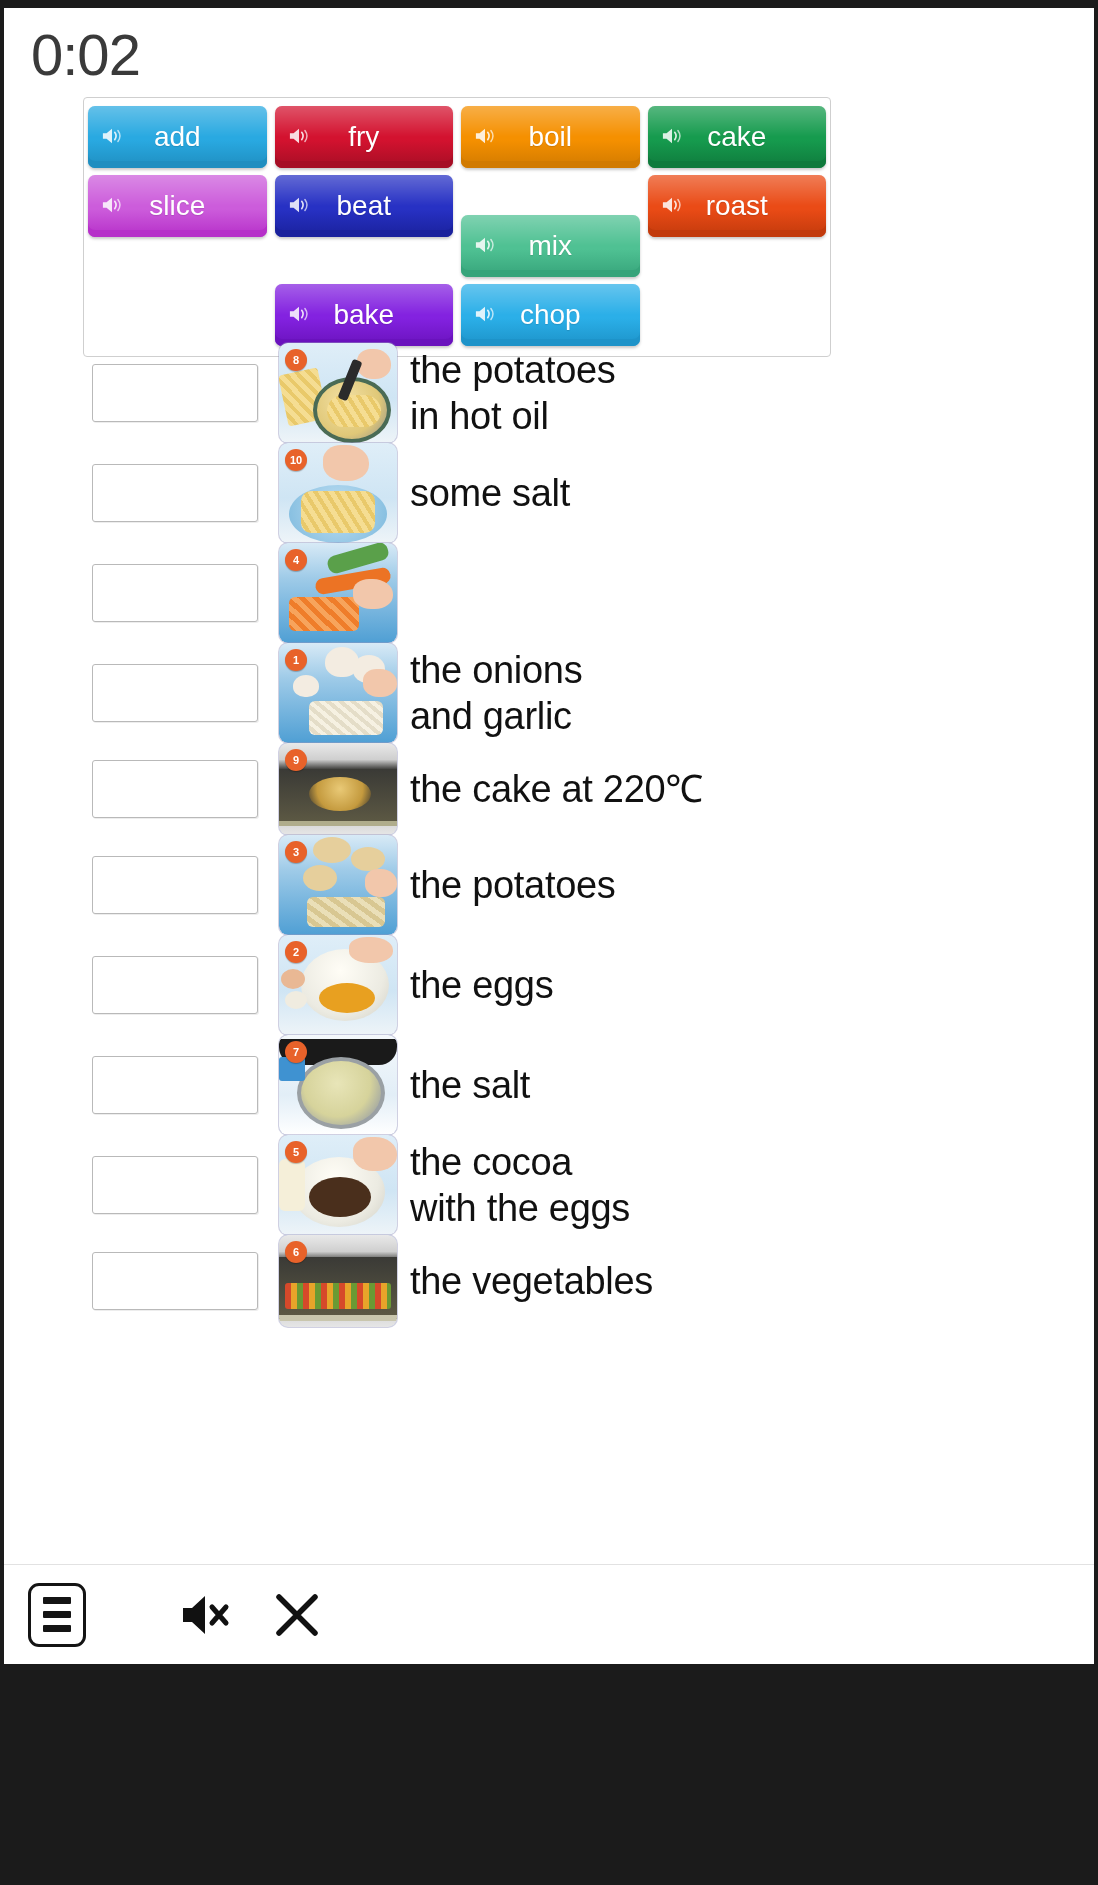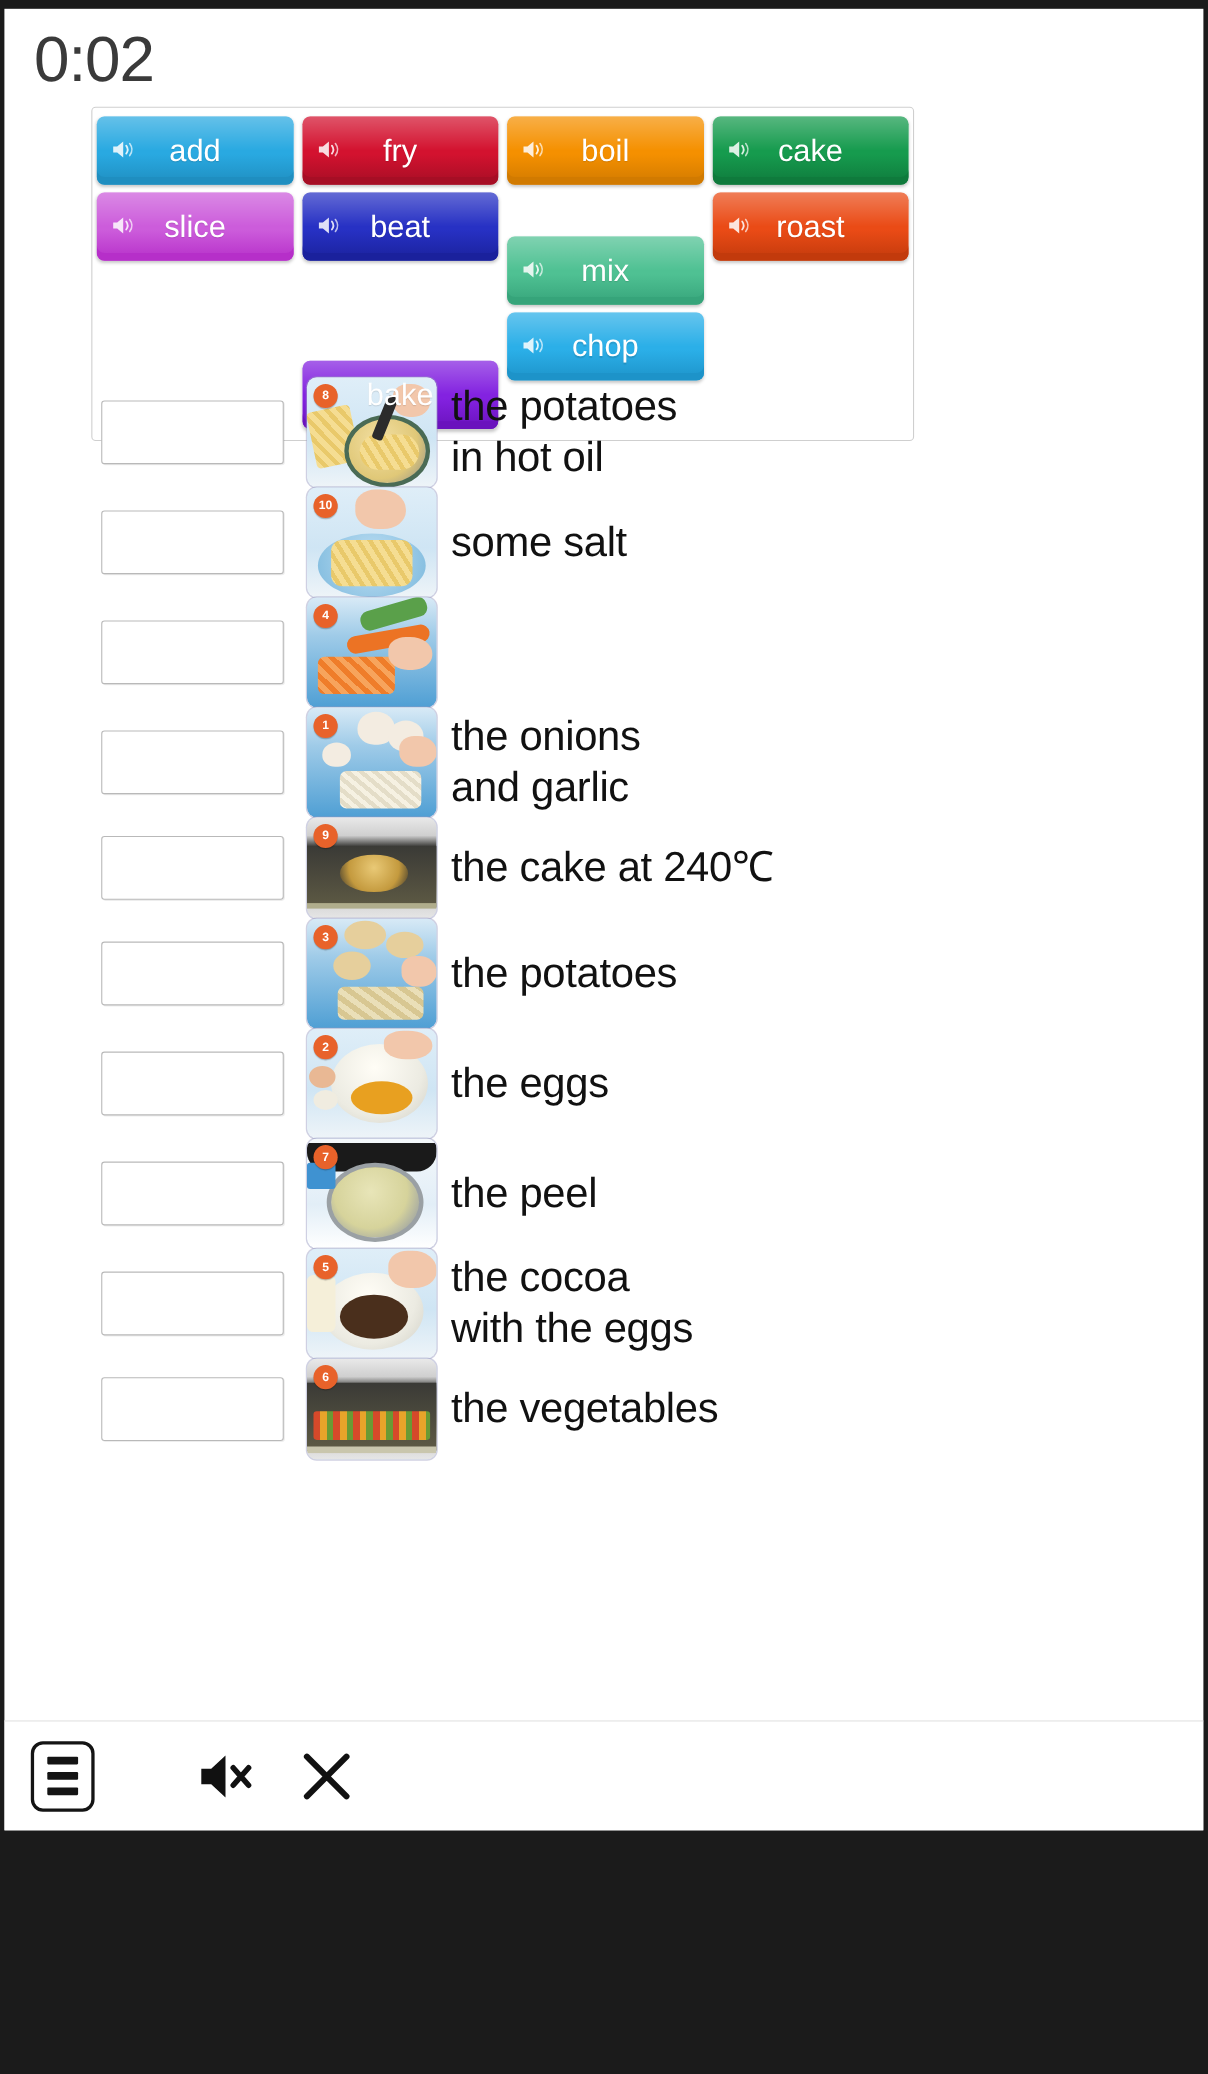--- a/index.html
+++ b/index.html
@@ -285,21 +285,21 @@
               <path d="M18.5 5 q4.5 6 0 12" stroke="#ffffff" stroke-width="1.6" fill="none" stroke-linecap="round" opacity=".8"></path>
             </svg><span class="lbl">mix</span></button>
           <button class="word-btn" style="background: linear-gradient(rgb(234, 75, 22) 0%, rgb(234, 75, 22) 55%, rgb(194, 58, 12) 100%); box-shadow: rgb(194, 58, 12) 0px -7px 0px inset, rgba(0, 0, 0, 0.22) 0px 2px 3px;"><span class="glare"></span><svg class="spk" viewBox="0 0 24 22" aria-hidden="true">
               <path d="M2 8 h4 L12 3 v16 L6 14 H2 z" fill="#ffffff"></path>
               <path d="M15 7 q3 4 0 8" stroke="#ffffff" stroke-width="1.8" fill="none" stroke-linecap="round"></path>
               <path d="M18.5 5 q4.5 6 0 12" stroke="#ffffff" stroke-width="1.6" fill="none" stroke-linecap="round" opacity=".8"></path>
             </svg><span class="lbl">roast</span></button>
         </div>
         <div class="wb-row">
           <div class="wb-empty"></div>
-          <button class="word-btn" style="background: linear-gradient(rgb(131, 34, 224) 0%, rgb(131, 34, 224) 55%, rgb(106, 18, 189) 100%); box-shadow: rgb(106, 18, 189) 0px -7px 0px inset, rgba(0, 0, 0, 0.22) 0px 2px 3px; margin-top: 44px;"><span class="glare"></span><svg class="spk" viewBox="0 0 24 22" aria-hidden="true">
+          <button class="word-btn" style="background: linear-gradient(rgb(131, 34, 224) 0%, rgb(131, 34, 224) 55%, rgb(106, 18, 189) 100%); box-shadow: rgb(106, 18, 189) 0px -7px 0px inset, rgba(0, 0, 0, 0.22) 0px 2px 3px;"><span class="glare"></span><svg class="spk" viewBox="0 0 24 22" aria-hidden="true">
               <path d="M2 8 h4 L12 3 v16 L6 14 H2 z" fill="#ffffff"></path>
               <path d="M15 7 q3 4 0 8" stroke="#ffffff" stroke-width="1.8" fill="none" stroke-linecap="round"></path>
               <path d="M18.5 5 q4.5 6 0 12" stroke="#ffffff" stroke-width="1.6" fill="none" stroke-linecap="round" opacity=".8"></path>
             </svg><span class="lbl">bake</span></button>
           <button class="word-btn" style="background: linear-gradient(rgb(43, 175, 232) 0%, rgb(43, 175, 232) 55%, rgb(29, 147, 201) 100%); box-shadow: rgb(29, 147, 201) 0px -7px 0px inset, rgba(0, 0, 0, 0.22) 0px 2px 3px;"><span class="glare"></span><svg class="spk" viewBox="0 0 24 22" aria-hidden="true">
               <path d="M2 8 h4 L12 3 v16 L6 14 H2 z" fill="#ffffff"></path>
               <path d="M15 7 q3 4 0 8" stroke="#ffffff" stroke-width="1.8" fill="none" stroke-linecap="round"></path>
               <path d="M18.5 5 q4.5 6 0 12" stroke="#ffffff" stroke-width="1.6" fill="none" stroke-linecap="round" opacity=".8"></path>
             </svg><span class="lbl">chop</span></button>
           <div class="wb-empty"></div>
@@ -382,21 +382,21 @@
               <div class="badge">9</div>
               <div class="pic" style="height:92px">
                 <div class="scene s-bg-oven">
                   <div class="ovenglass" style="left:0;top:26px;width:118px;height:56px"></div>
                   <div class="cakepan" style="left:30px;top:34px;width:62px;height:34px"></div>
                   <div class="blob" style="left:0;top:78px;width:118px;height:5px;background:#b0ad8c;border-radius:0"></div>
                 </div>
               </div>
             </div>
           </div>
-          <div class="phrase">the cake at 240℃</div>
+          <div class="phrase">the cake at 220℃</div>
         </div>
         <div class="row">
           <input type="text" class="answer-box" value="" style="">
           <div class="thumb-wrap">
             <div class="thumb" style="height:100px">
               <div class="badge">3</div>
               <div class="pic" style="height:100px">
                 <div class="scene s-bg-board">
                   <div class="potato" style="left:34px;top:2px;width:38px;height:26px"></div>
                   <div class="potato" style="left:72px;top:12px;width:34px;height:24px"></div>
@@ -434,21 +434,21 @@
               <div class="badge">7</div>
               <div class="pic" style="height:100px">
                 <div class="scene s-bg-white">
                   <div class="blob" style="left:0;top:4px;width:118px;height:26px;background:#1a1a1a;border-radius:0 0 18px 18px"></div>
                   <div class="pot" style="left:18px;top:22px;width:88px;height:72px"></div>
                   <div class="blob" style="left:0;top:22px;width:26px;height:24px;background:#3f92d1;border-radius:3px"></div>
                 </div>
               </div>
             </div>
           </div>
-          <div class="phrase">the peel</div>
+          <div class="phrase">the salt</div>
         </div>
         <div class="row">
           <input type="text" class="answer-box" value="" style="">
           <div class="thumb-wrap">
             <div class="thumb" style="height:100px">
               <div class="badge">5</div>
               <div class="pic" style="height:100px">
                 <div class="scene s-bg-blue">
                   <div class="bowl" style="left:14px;top:22px;width:92px;height:70px"></div>
                   <div class="cocoa" style="left:30px;top:42px;width:62px;height:40px"></div>

